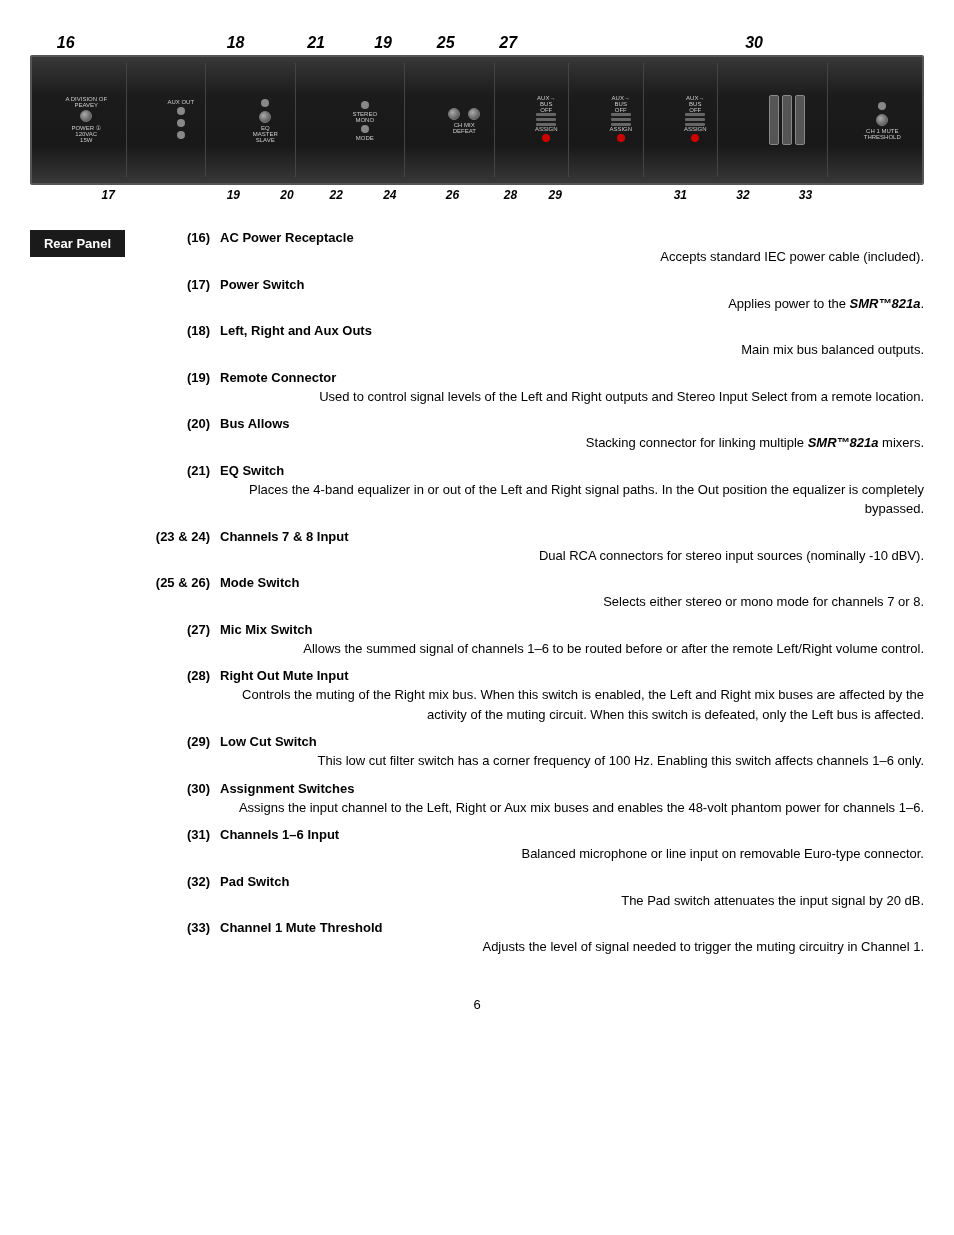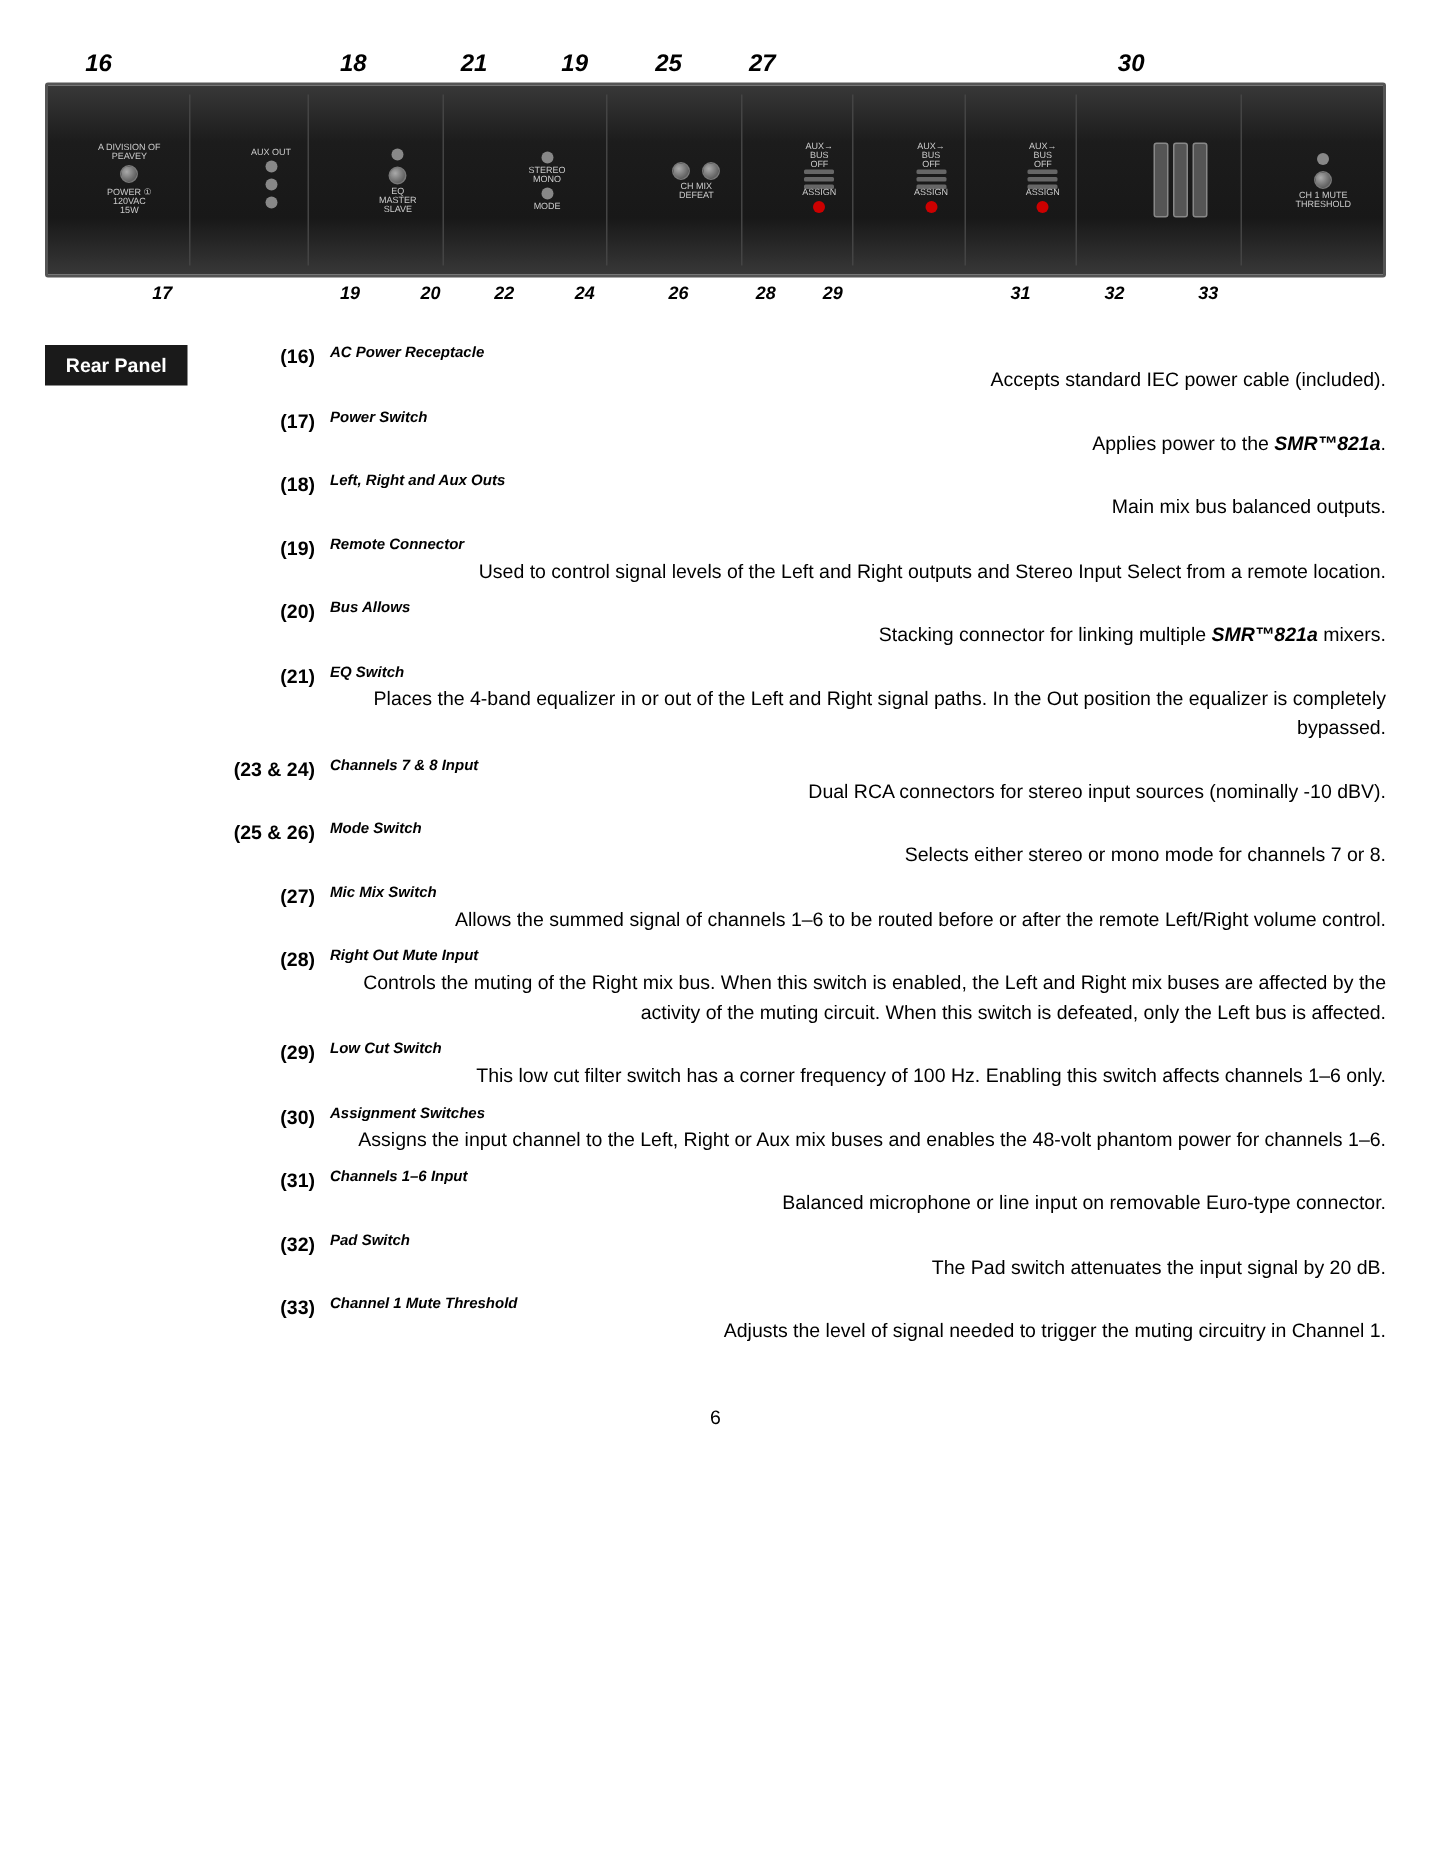--- a/index.html
+++ b/index.html
@@ -61,23 +61,22 @@
       text-align: right;
       padding-right: 10px;
     }
 
     .item-content {
       flex: 1;
     }
 
     .item-title {
       font-weight: bold;
-      font-size: 10px;
+      font-size: 13px;
       margin-bottom: 2px;
-      font-style: italic;
     }
 
     .item-desc {
       font-size: 13px;
       line-height: 1.5;
       color: #000;
       text-align: right;
     }
 
     .item-desc em {

